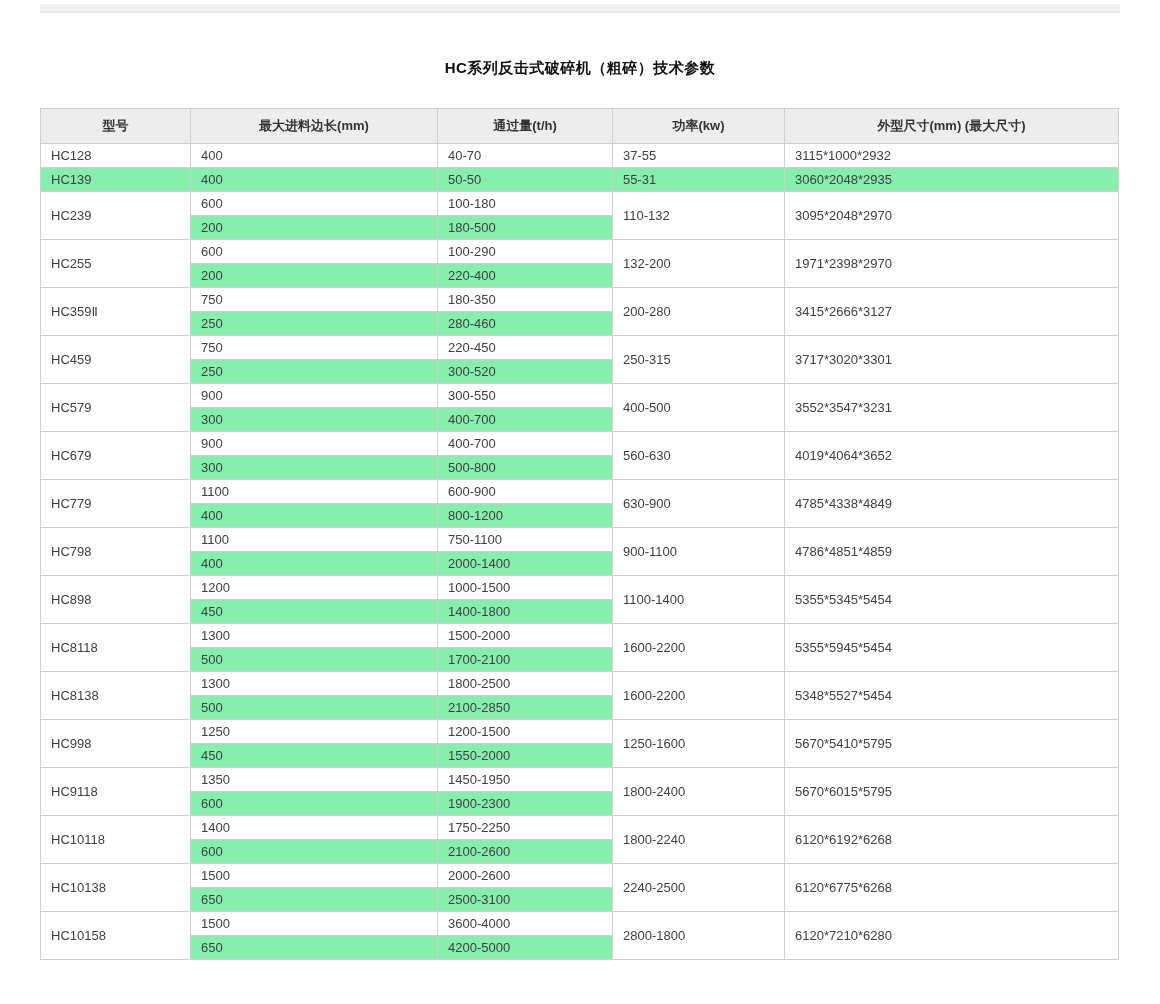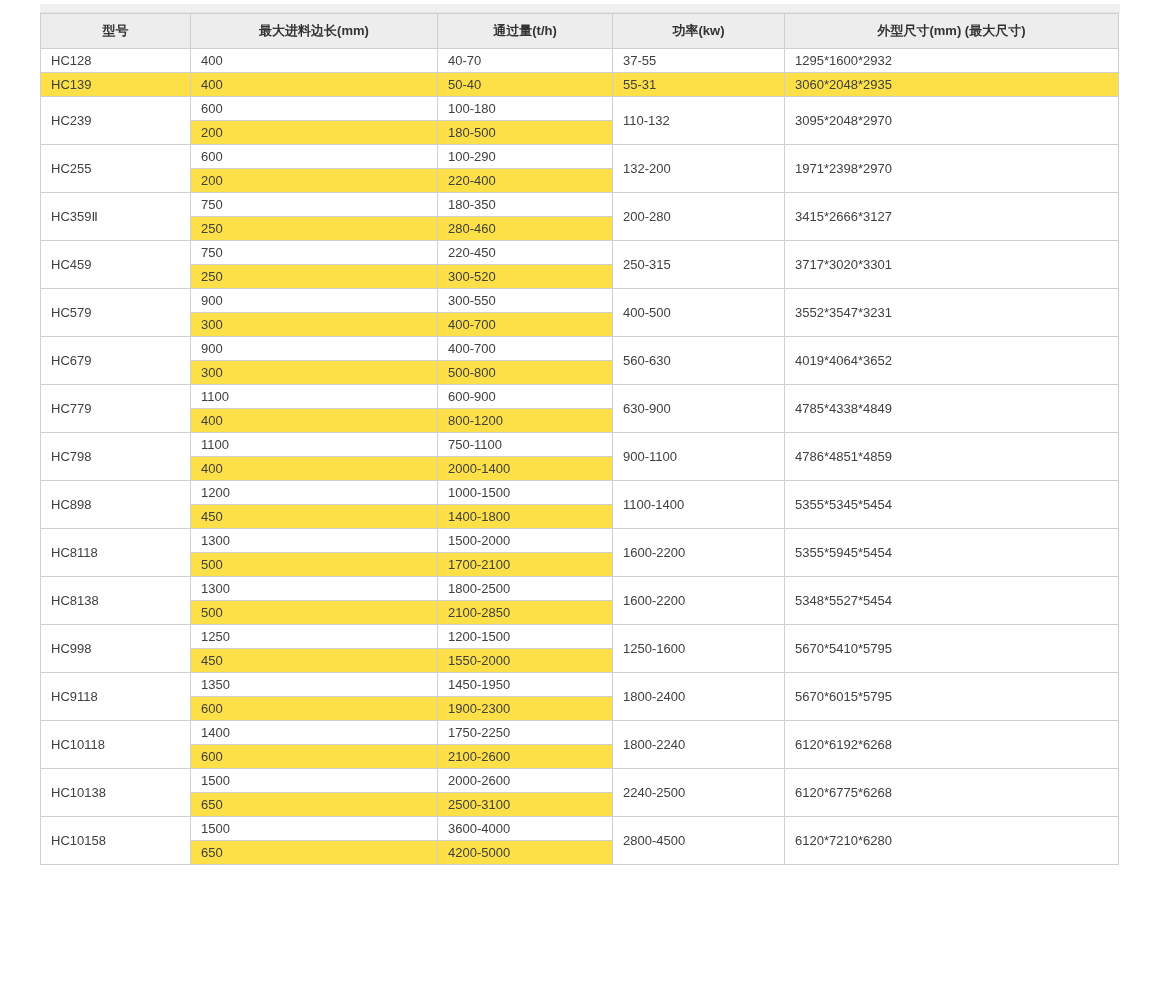--- a/index.html
+++ b/index.html
@@ -51,29 +51,30 @@
     padding: 8px 6px;
   }
   table.specs td {
     height: 24px;
     padding: 0 10px;
     text-align: left;
     color: #404040;
     background: #ffffff;
   }
   table.specs tr.stripe > td {
-    background: #fde047;
+    background: #86efac;
   }
 </style>
 </head>
 <body>
 
 <div class="page">
   <div class="topbar"></div>
 
+  <h1 class="title">HC系列反击式破碎机（粗碎）技术参数</h1>
 
   <table class="specs">
     <colgroup>
       <col style="width:150px">
       <col style="width:247px">
       <col style="width:175px">
       <col style="width:172px">
       <col style="width:334px">
     </colgroup>
     <thead>
@@ -84,26 +85,26 @@
           <th>功率(kw)</th>
           <th>外型尺寸(mm) (最大尺寸)</th>
         </tr>
     </thead>
     <tbody id="table-body">
         <tr>
           <td>HC128</td>
           <td>400</td>
           <td>40-70</td>
           <td>37-55</td>
-          <td>1295*1600*2932</td>
+          <td>3115*1000*2932</td>
         </tr>
         <tr class="stripe">
           <td>HC139</td>
           <td>400</td>
-          <td>50-40</td>
+          <td>50-50</td>
           <td>55-31</td>
           <td>3060*2048*2935</td>
         </tr>
         <tr>
           <td rowspan="2">HC239</td>
           <td>600</td>
           <td>100-180</td>
           <td rowspan="2">110-132</td>
           <td rowspan="2">3095*2048*2970</td>
         </tr>
@@ -262,21 +263,21 @@
           <td rowspan="2">6120*6775*6268</td>
         </tr>
         <tr class="stripe">
           <td>650</td>
           <td>2500-3100</td>
         </tr>
         <tr>
           <td rowspan="2">HC10158</td>
           <td>1500</td>
           <td>3600-4000</td>
-          <td rowspan="2">2800-4500</td>
+          <td rowspan="2">2800-1800</td>
           <td rowspan="2">6120*7210*6280</td>
         </tr>
         <tr class="stripe">
           <td>650</td>
           <td>4200-5000</td>
         </tr>
       </tbody>
   </table>
 </div>
 

